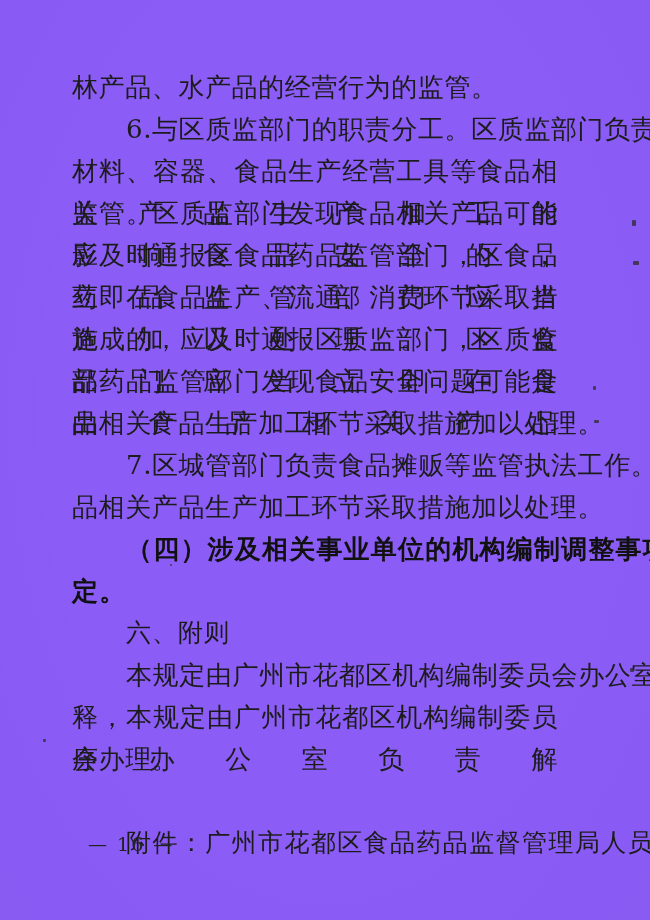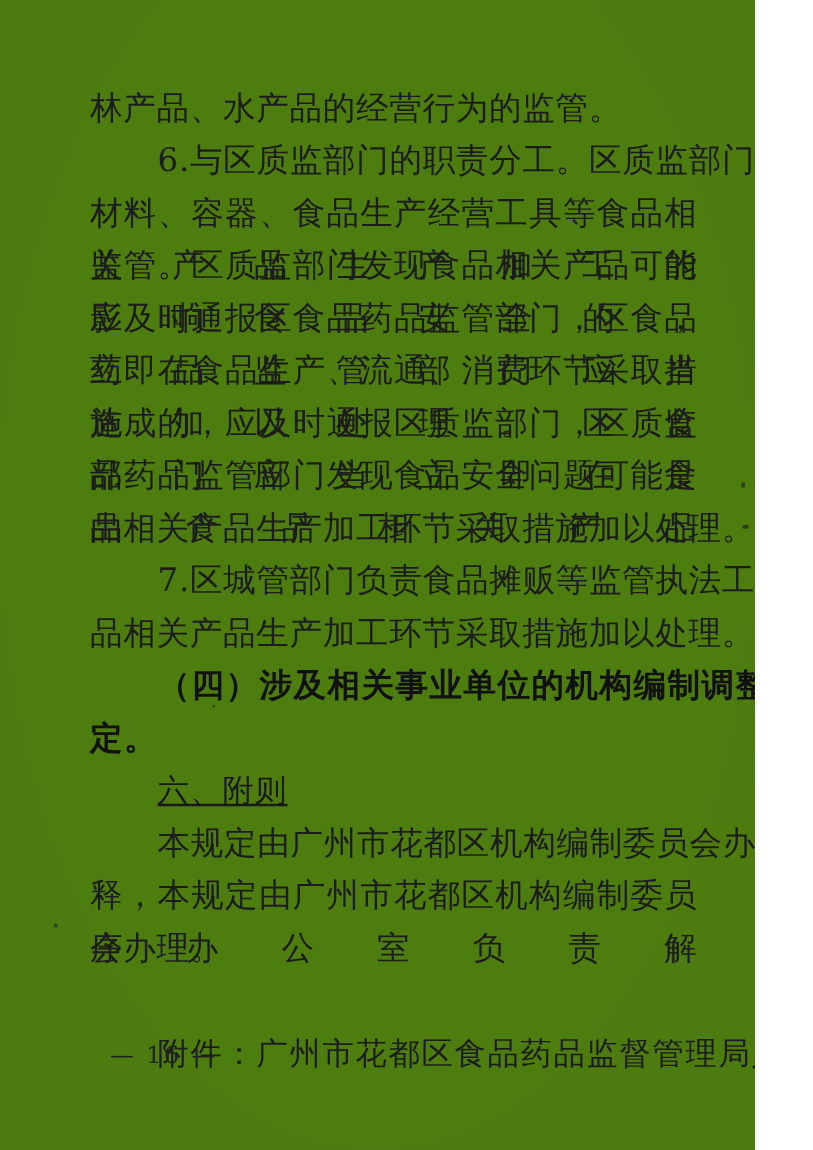--- a/index.html
+++ b/index.html
@@ -7,23 +7,23 @@
     margin: 0;
     padding: 0;
     background: #ffffff;
   }
   body {
     font-family: "DejaVu Serif", "Liberation Serif", serif;
   }
 
   #page {
     position: relative;
-    width: 604px;
+    width: 650px;
     height: 920px;
-    background: #4d7c0f;
+    background: #8b5cf6;
     overflow: hidden;
   }
 
   
   #paper-texture {
     position: absolute;
     inset: 0;
     background:
       radial-gradient(ellipse at 50% 45%, rgba(255,255,255,0) 55%, rgba(0,0,0,0.012) 100%);
     pointer-events: none;
@@ -67,21 +67,20 @@
     letter-spacing: 1.2px;
     color: #111111;
   }
 
   
   .line.heading-hei {
     font-family: "DejaVu Sans", "Liberation Sans", sans-serif;
     font-size: 25px;
     letter-spacing: 1px;
     color: #1a1a1a;
-    text-decoration: underline;
   }
 
   
   .attachment {
     font-family: "DejaVu Serif", "Liberation Serif", serif;
     font-size: 25px;
     letter-spacing: 1.4px;
     color: #1f1f1f;
   }
   .attachment .line {

